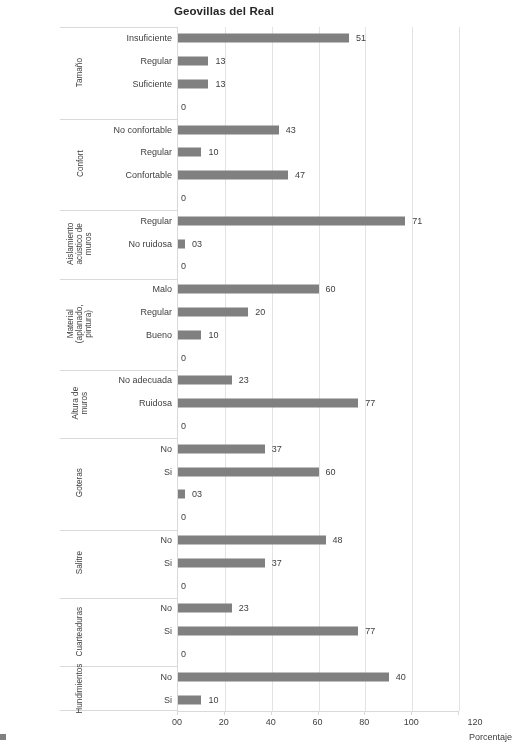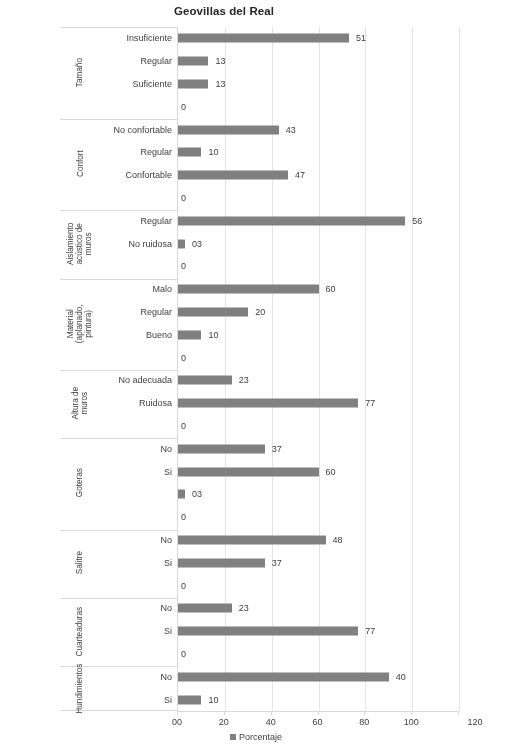--- a/index.html
+++ b/index.html
@@ -161,21 +161,21 @@
   }
 
   
   .legend {
     position: absolute;
     left: 0;
     top: 732px;
     width: 512px;
     display: flex;
     align-items: center;
-    justify-content: center;
+    justify-content: space-between;
     gap: 3px;
   }
   .legend-swatch {
     width: 6px;
     height: 6px;
     background: #808080;
     display: inline-block;
   }
   .legend-text {
     font-size: 9px;
@@ -269,21 +269,21 @@
         <div class="row-label">Confortable</div>
         <div class="bar" style="width: 110.058px;"></div>
         <div class="value-label" style="left: 295.058px;">47</div>
       </div>
       <div class="row" style="top: 198px;">
         <div class="value-label" style="left: 181px;">0</div>
       </div>
       <div class="row" style="top: 220.8px;">
         <div class="row-label">Regular</div>
         <div class="bar" style="width: 227.142px;"></div>
-        <div class="value-label" style="left: 412.142px;">56</div>
+        <div class="value-label" style="left: 412.142px;">71</div>
       </div>
       <div class="row" style="top: 243.6px;">
         <div class="row-label">No ruidosa</div>
         <div class="bar" style="width: 7.025px;"></div>
         <div class="value-label" style="left: 192.025px;">03</div>
       </div>
       <div class="row" style="top: 266.4px;">
         <div class="value-label" style="left: 181px;">0</div>
       </div>
       <div class="row" style="top: 289.2px;">

